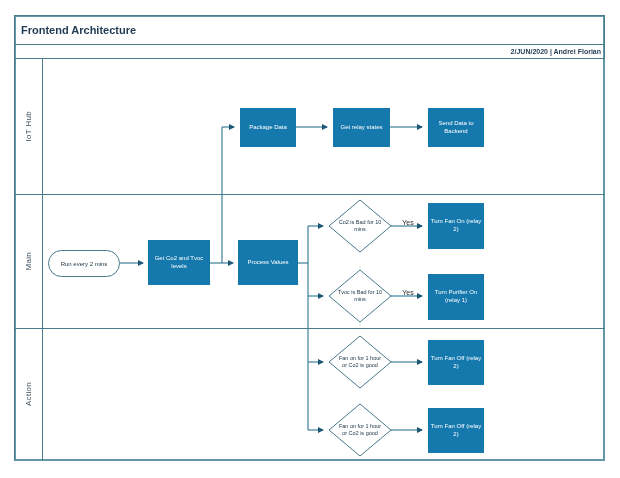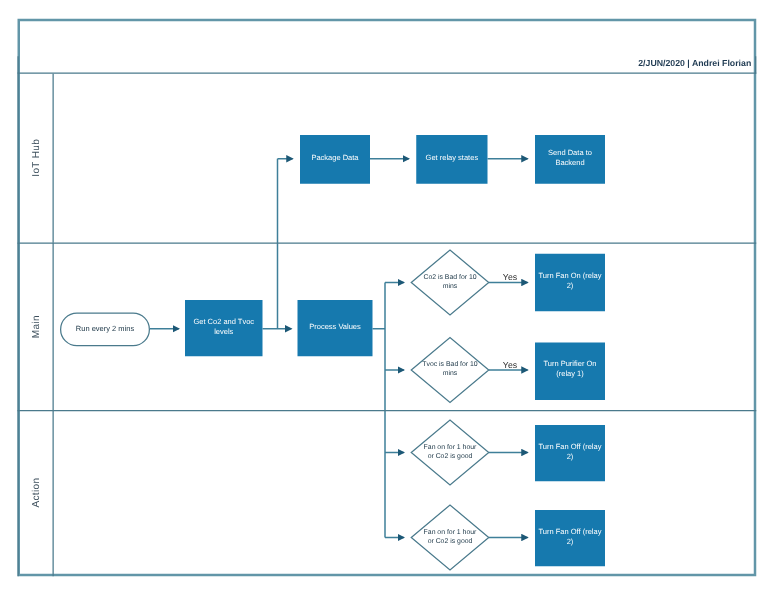--- a/index.html
+++ b/index.html
@@ -61,20 +61,23 @@
     </g>
     <g fill="#ffffff" stroke="#4a7a8c" stroke-width="1">
       <polygon points="329,226 360,200 391,226 360,252"></polygon>
       <polygon points="329,296 360,270 391,296 360,322"></polygon>
       <polygon points="329,362 360,336 391,362 360,388"></polygon>
       <polygon points="329,430 360,404 391,430 360,456"></polygon>
     </g>
   </svg>
 
   <div class="abs" id="frame"></div>
+  <div class="abs" id="title-row">
+    <span>Frontend Architecture</span>
+  </div>
   <div class="abs" id="date-row">
     <span>2/JUN/2020 | Andrei Florian</span>
   </div>
 
   <div class="abs lane-label-cell" style="top:59px;height:135px;">
     <span>IoT Hub</span>
   </div>
   <div class="abs lane-label-cell" style="top:194px;height:134px;">
     <span>Main</span>
   </div>

